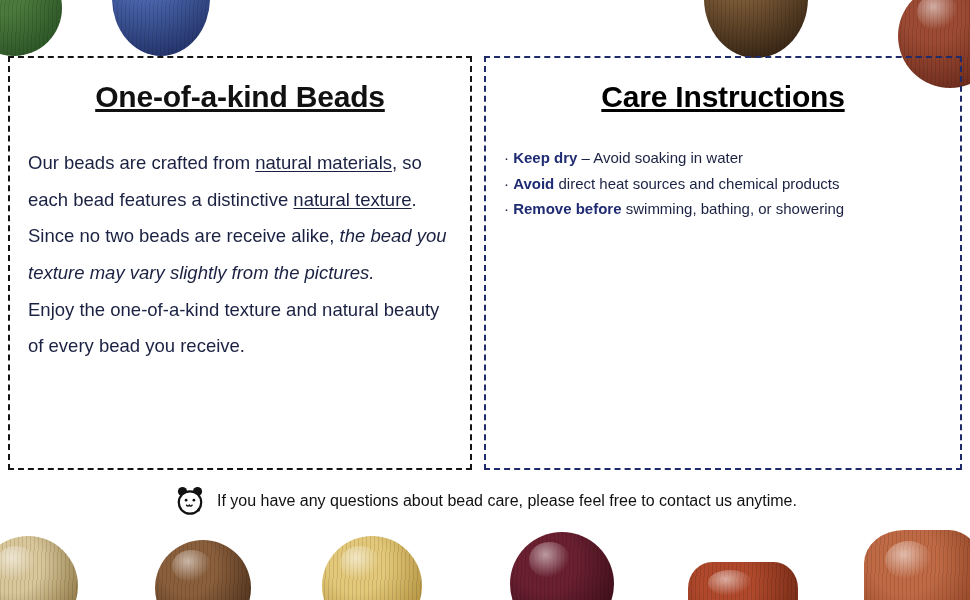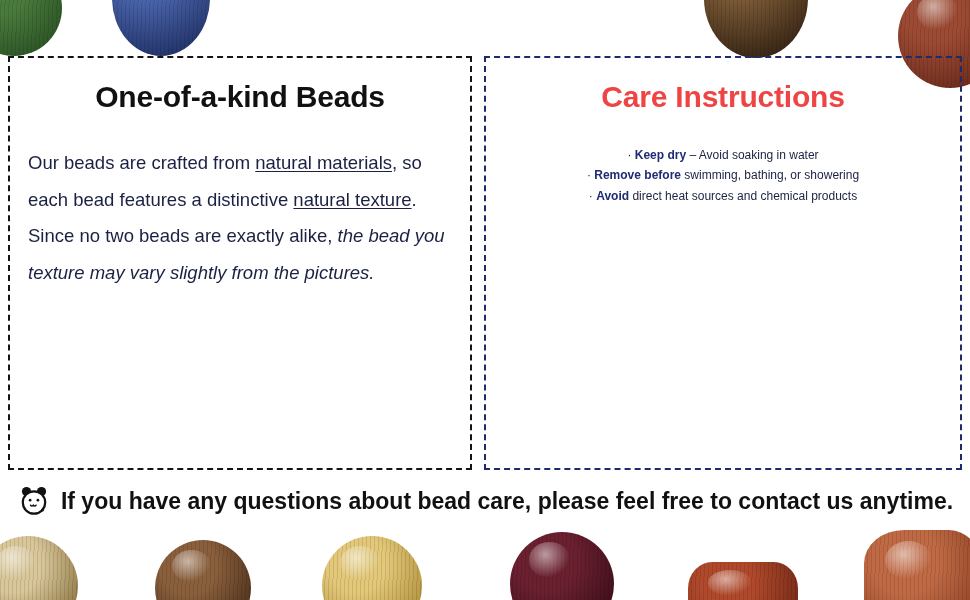--- a/index.html
+++ b/index.html
@@ -70,23 +70,24 @@
     border: 2px dashed #1f2a6b;
   }
 
   .panel-heading {
     text-align: center;
     font-weight: bold;
     font-size: 30px;
     letter-spacing: -0.2px;
     margin: 22px 0 16px 0;
     line-height: 1.1;
+    text-decoration: underline;
   }
   #heading-left { color: #111111; }
-  #heading-right { color: #ef4444; }
+  #heading-right { color: #000000; }
 
   .panel-body {
     padding: 0 18px;
     margin-top: 32px;
   }
 
   .para {
     font-size: 18.5px;
     line-height: 1.98;
     color: #1b2142;
@@ -97,26 +98,25 @@
     text-underline-offset: 2px;
   }
   .para .it { font-style: italic; }
 
   .bullets {
     list-style: none;
     margin: 0;
     padding: 0;
   }
   .bullets li {
-    font-size: 12px;
+    font-size: 15px;
     line-height: 1.70;
     color: #1b2142;
     margin: 0;
     text-indent: 0;
-    text-align: center;
   }
   .bullets li .dot {
     color: #1b2142;
     font-weight: normal;
   }
   .bullets li .lead {
     font-weight: bold;
     color: #1f2b72;
   }
   .bullets li .u {
@@ -130,22 +130,22 @@
     left: 0;
     top: 481px;
     width: 970px;
     height: 40px;
     display: flex;
     align-items: center;
     justify-content: center;
     gap: 10px;
   }
   #footer-note .note-text {
-    font-size: 23px;
-    font-weight: bold;
+    font-size: 16px;
+    font-weight: normal;
     color: #111111;
     white-space: nowrap;
   }
   #panda-icon { flex: 0 0 auto; display: block; }
 </style>
 </head>
 <body>
 
 <div class="bead-row" id="bead-row-top">
     <div class="bead" style="left: -34px; top: -40px; width: 96px; height: 96px; background: radial-gradient(circle at 35% 28%, rgb(74, 122, 60) 0%, rgb(74, 122, 60) 30%, rgb(44, 85, 38) 82%, rgb(44, 85, 38) 100%);">
@@ -167,46 +167,49 @@
 <section class="panel" id="panel-left">
   <h1 class="panel-heading" id="heading-left">One-of-a-kind Beads</h1>
 
   <div class="panel-body">
 
     <p class="para">
       <span>Our beads are crafted from </span><span class="u">natural materials</span><span>, so each bead features a distinctive </span><span class="u">natural texture</span><span>.</span>
     </p>
 
     <p class="para">
-      <span>Since no two beads are exactly alike, </span><span class="it">the bead you texture may vary slightly from the pictures.</span>
+      <span>Since no two beads are receive alike, </span><span class="it">the bead you texture may vary slightly from the pictures.</span>
     </p>
 
+    <p class="para">
+      <span>Enjoy the one-of-a-kind texture and natural beauty of every bead you receive.</span>
+    </p>
 
   </div>
 </section>
 
 <section class="panel" id="panel-right">
   <h1 class="panel-heading" id="heading-right">Care Instructions</h1>
 
   <div class="panel-body">
     <ul class="bullets">
 
       <li>
         <span class="dot">·</span>
         <span class="lead">Keep dry</span><span> – Avoid soaking in water</span>
       </li>
 
       <li>
         <span class="dot">·</span>
-        <span class="lead">Remove before</span><span> swimming, bathing, or showering</span>
+        <span class="lead">Avoid</span><span> direct heat sources and chemical products</span>
       </li>
 
       <li>
         <span class="dot">·</span>
-        <span class="lead">Avoid</span><span> direct heat sources and chemical products</span>
+        <span class="lead">Remove before</span><span> swimming, bathing, or showering</span>
       </li>
 
 
 
     </ul>
   </div>
 </section>
 
 <div id="footer-note">
   <svg id="panda-icon" width="34" height="32" viewBox="0 0 34 32" aria-hidden="true">

